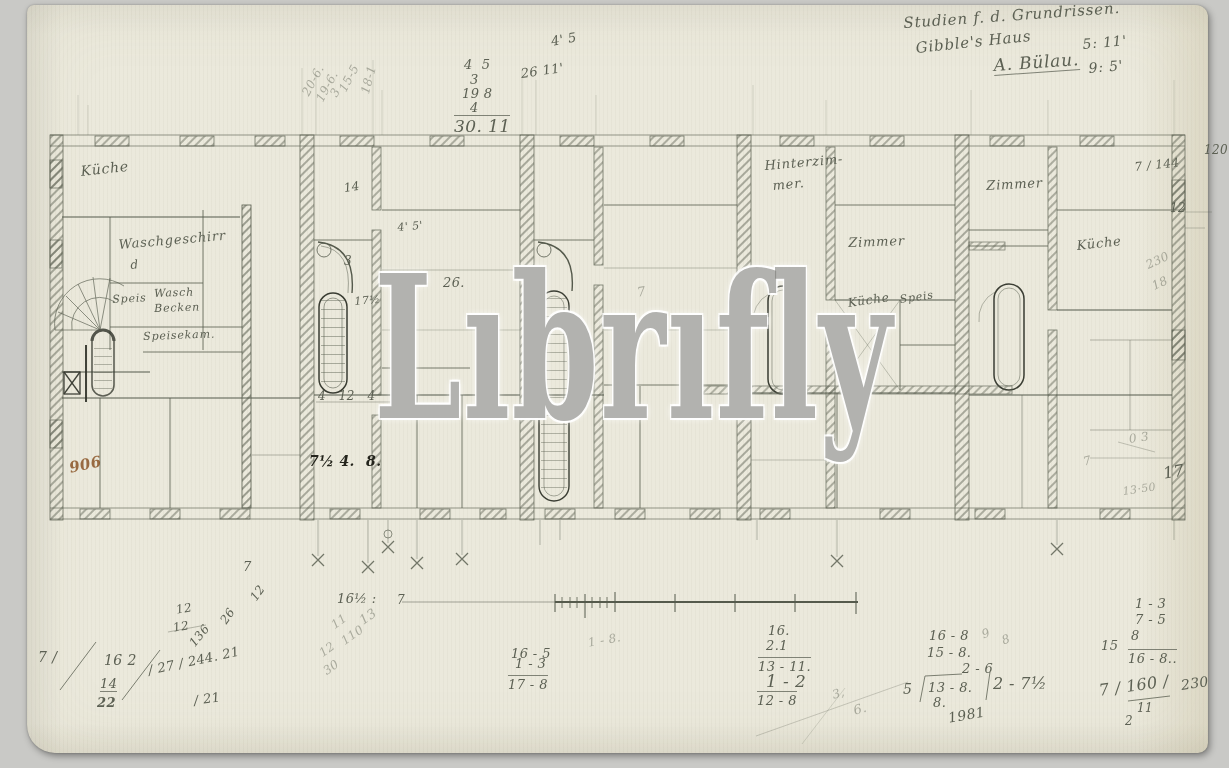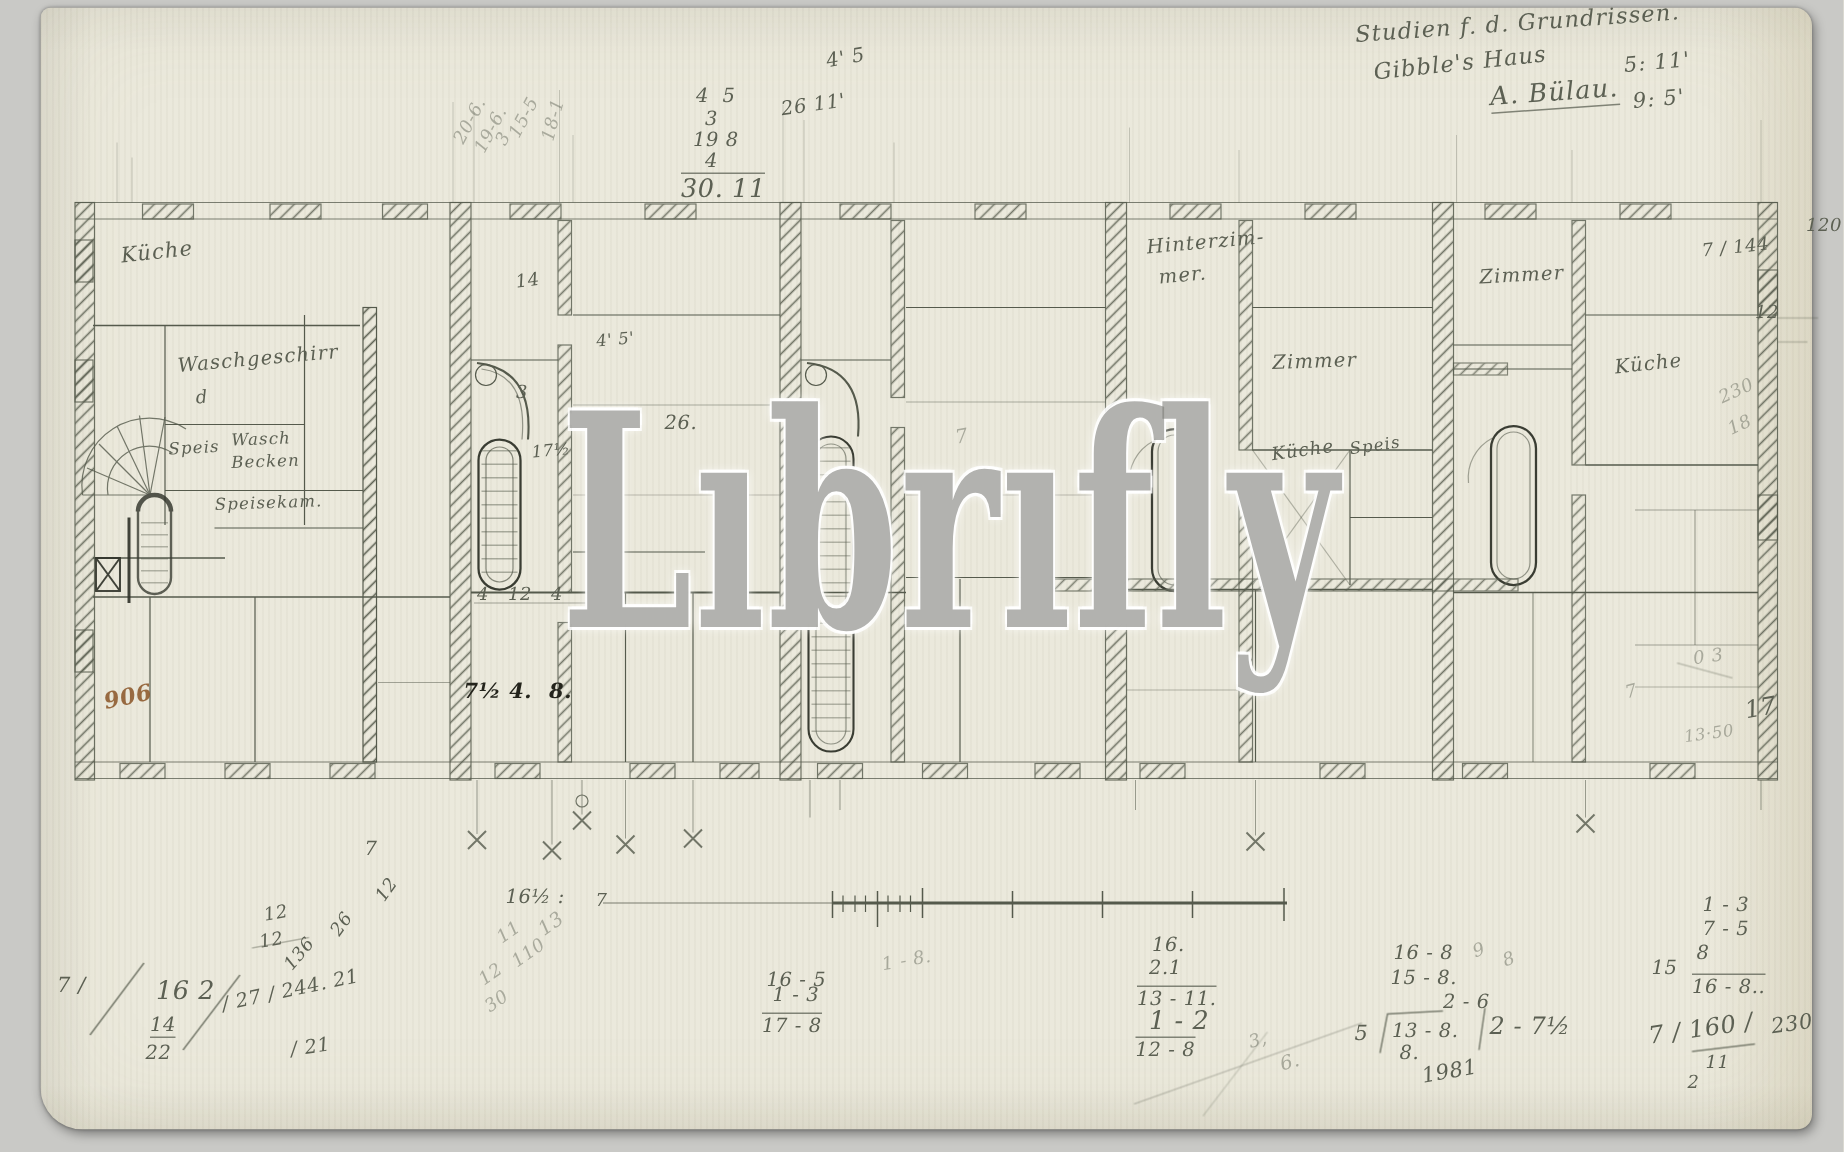--- a/index.html
+++ b/index.html
@@ -340,24 +340,24 @@
       <span class="ann faint" style="left: 1082px; top: 456px; font-size: 12px; transform: rotate(-15deg);">7</span>
       <span class="ann" style="left: 1162px; top: 466px; font-size: 16px; transform: rotate(-10deg);">17</span>
       <span class="ann faint" style="left: 1122px; top: 486px; font-size: 11px; transform: rotate(-8deg);">13·50</span>
       <span class="ann" style="left: 243px; top: 560px; font-size: 13px;">7</span>
       <span class="ann" style="left: 248px; top: 596px; font-size: 12px; transform: rotate(-55deg);">12</span>
       <span class="ann" style="left: 175px; top: 604px; font-size: 12px; transform: rotate(-10deg);">12</span>
       <span class="ann" style="left: 172px; top: 622px; font-size: 12px; transform: rotate(-10deg);">12</span>
       <span class="ann" style="left: 218px; top: 619px; font-size: 12px; transform: rotate(-55deg);">26</span>
       <span class="ann" style="left: 187px; top: 641px; font-size: 12px; transform: rotate(-50deg);">136</span>
       <span class="ann" style="left: 38px; top: 650px; font-size: 14px;">7 /</span>
-      <span class="ann" style="left: 104px; top: 653px; font-size: 17px;">16 2</span>
+      <span class="ann" style="left: 104px; top: 653px; font-size: 14px;">16 2</span>
       <span class="ann" style="left: 147px; top: 664px; font-size: 13px; transform: rotate(-12deg);">/ 27 / 244. 21</span>
       <span class="ann underline" style="left: 100px; top: 677px; font-size: 13px;">14</span>
-      <span class="ann" style="left: 97px; top: 696px; font-size: 13px;">22</span>
+      <span class="ann" style="left: 97px; top: 696px; font-size: 13px; font-weight: bold;">22</span>
       <span class="ann" style="left: 193px; top: 694px; font-size: 13px; transform: rotate(-8deg);">/ 21</span>
       <span class="ann" style="left: 337px; top: 592px; font-size: 13px;">16½ :</span>
       <span class="ann" style="left: 397px; top: 594px; font-size: 12px;">7</span>
       <span class="ann faint" style="left: 329px; top: 621px; font-size: 12px; transform: rotate(-35deg);">11</span>
       <span class="ann faint" style="left: 357px; top: 616px; font-size: 13px; transform: rotate(-35deg);">13</span>
       <span class="ann faint" style="left: 339px; top: 637px; font-size: 12px; transform: rotate(-35deg);">110</span>
       <span class="ann faint" style="left: 317px; top: 649px; font-size: 12px; transform: rotate(-35deg);">12</span>
       <span class="ann faint" style="left: 321px; top: 667px; font-size: 12px; transform: rotate(-35deg);">30</span>
       <span class="ann faint" style="left: 587px; top: 637px; font-size: 12px; transform: rotate(-10deg);">1 - 8.</span>
       <span class="ann" style="left: 511px; top: 647px; font-size: 13px;">16 - 5</span>

